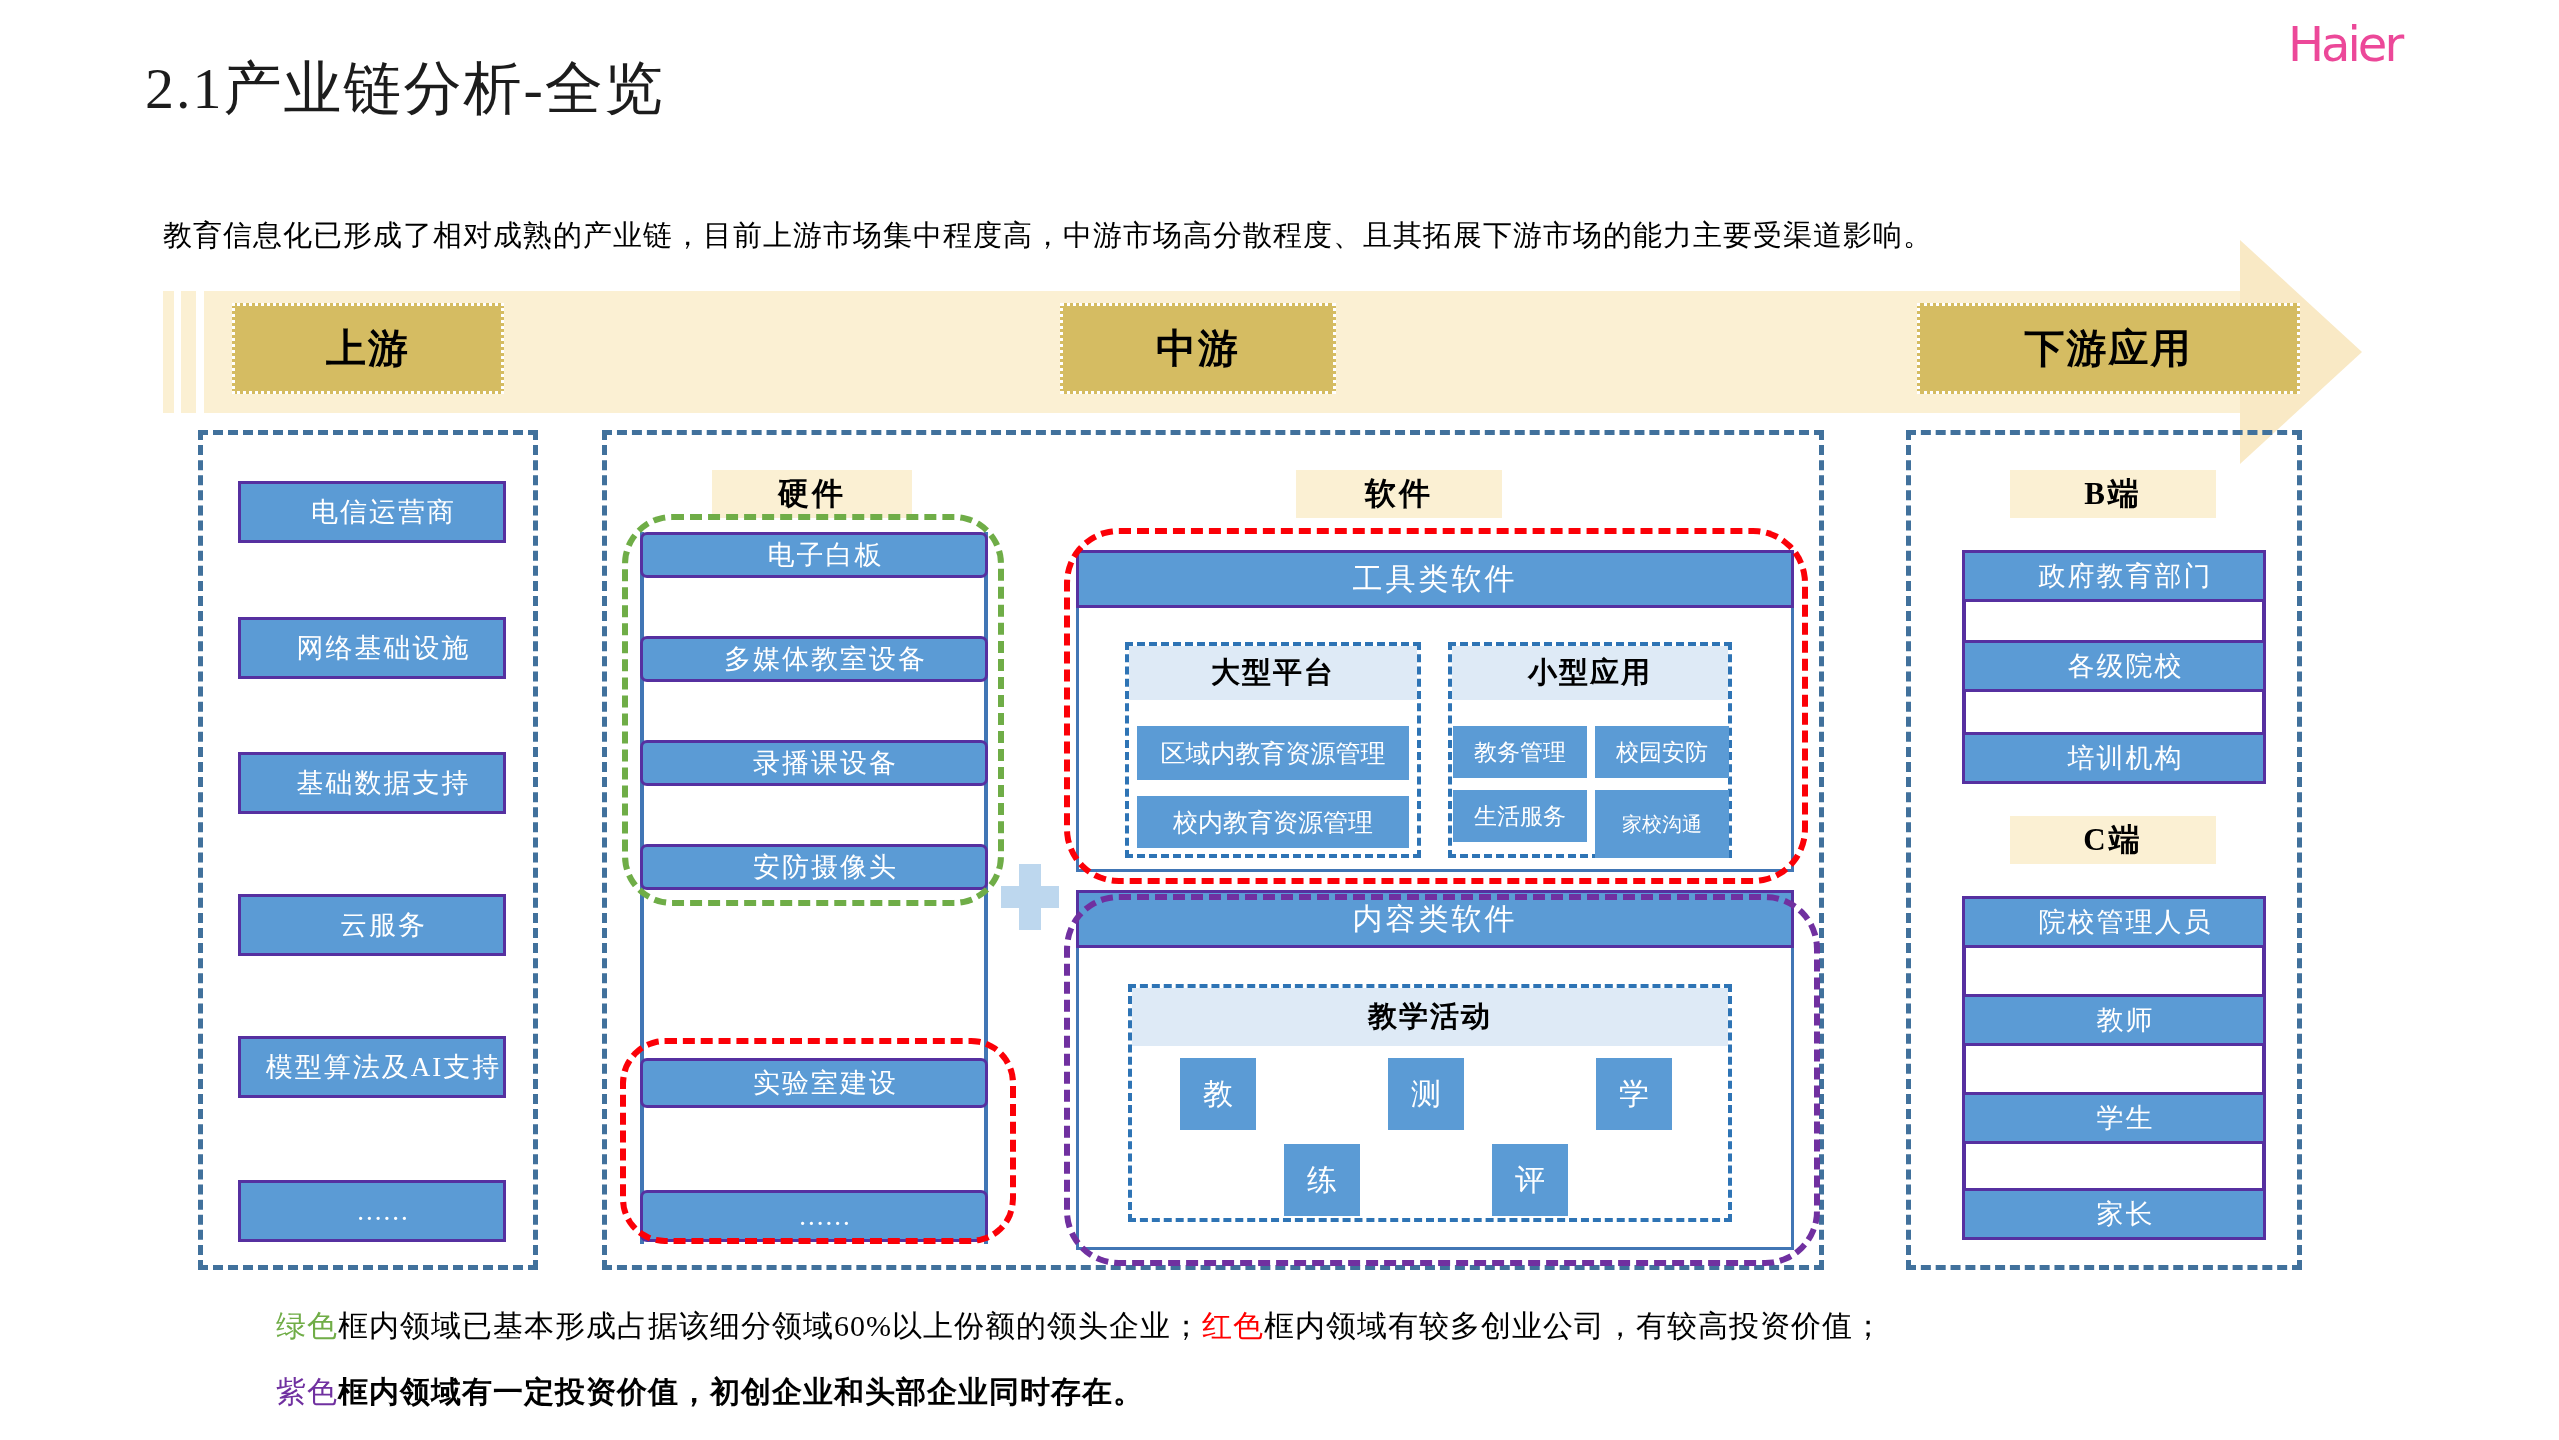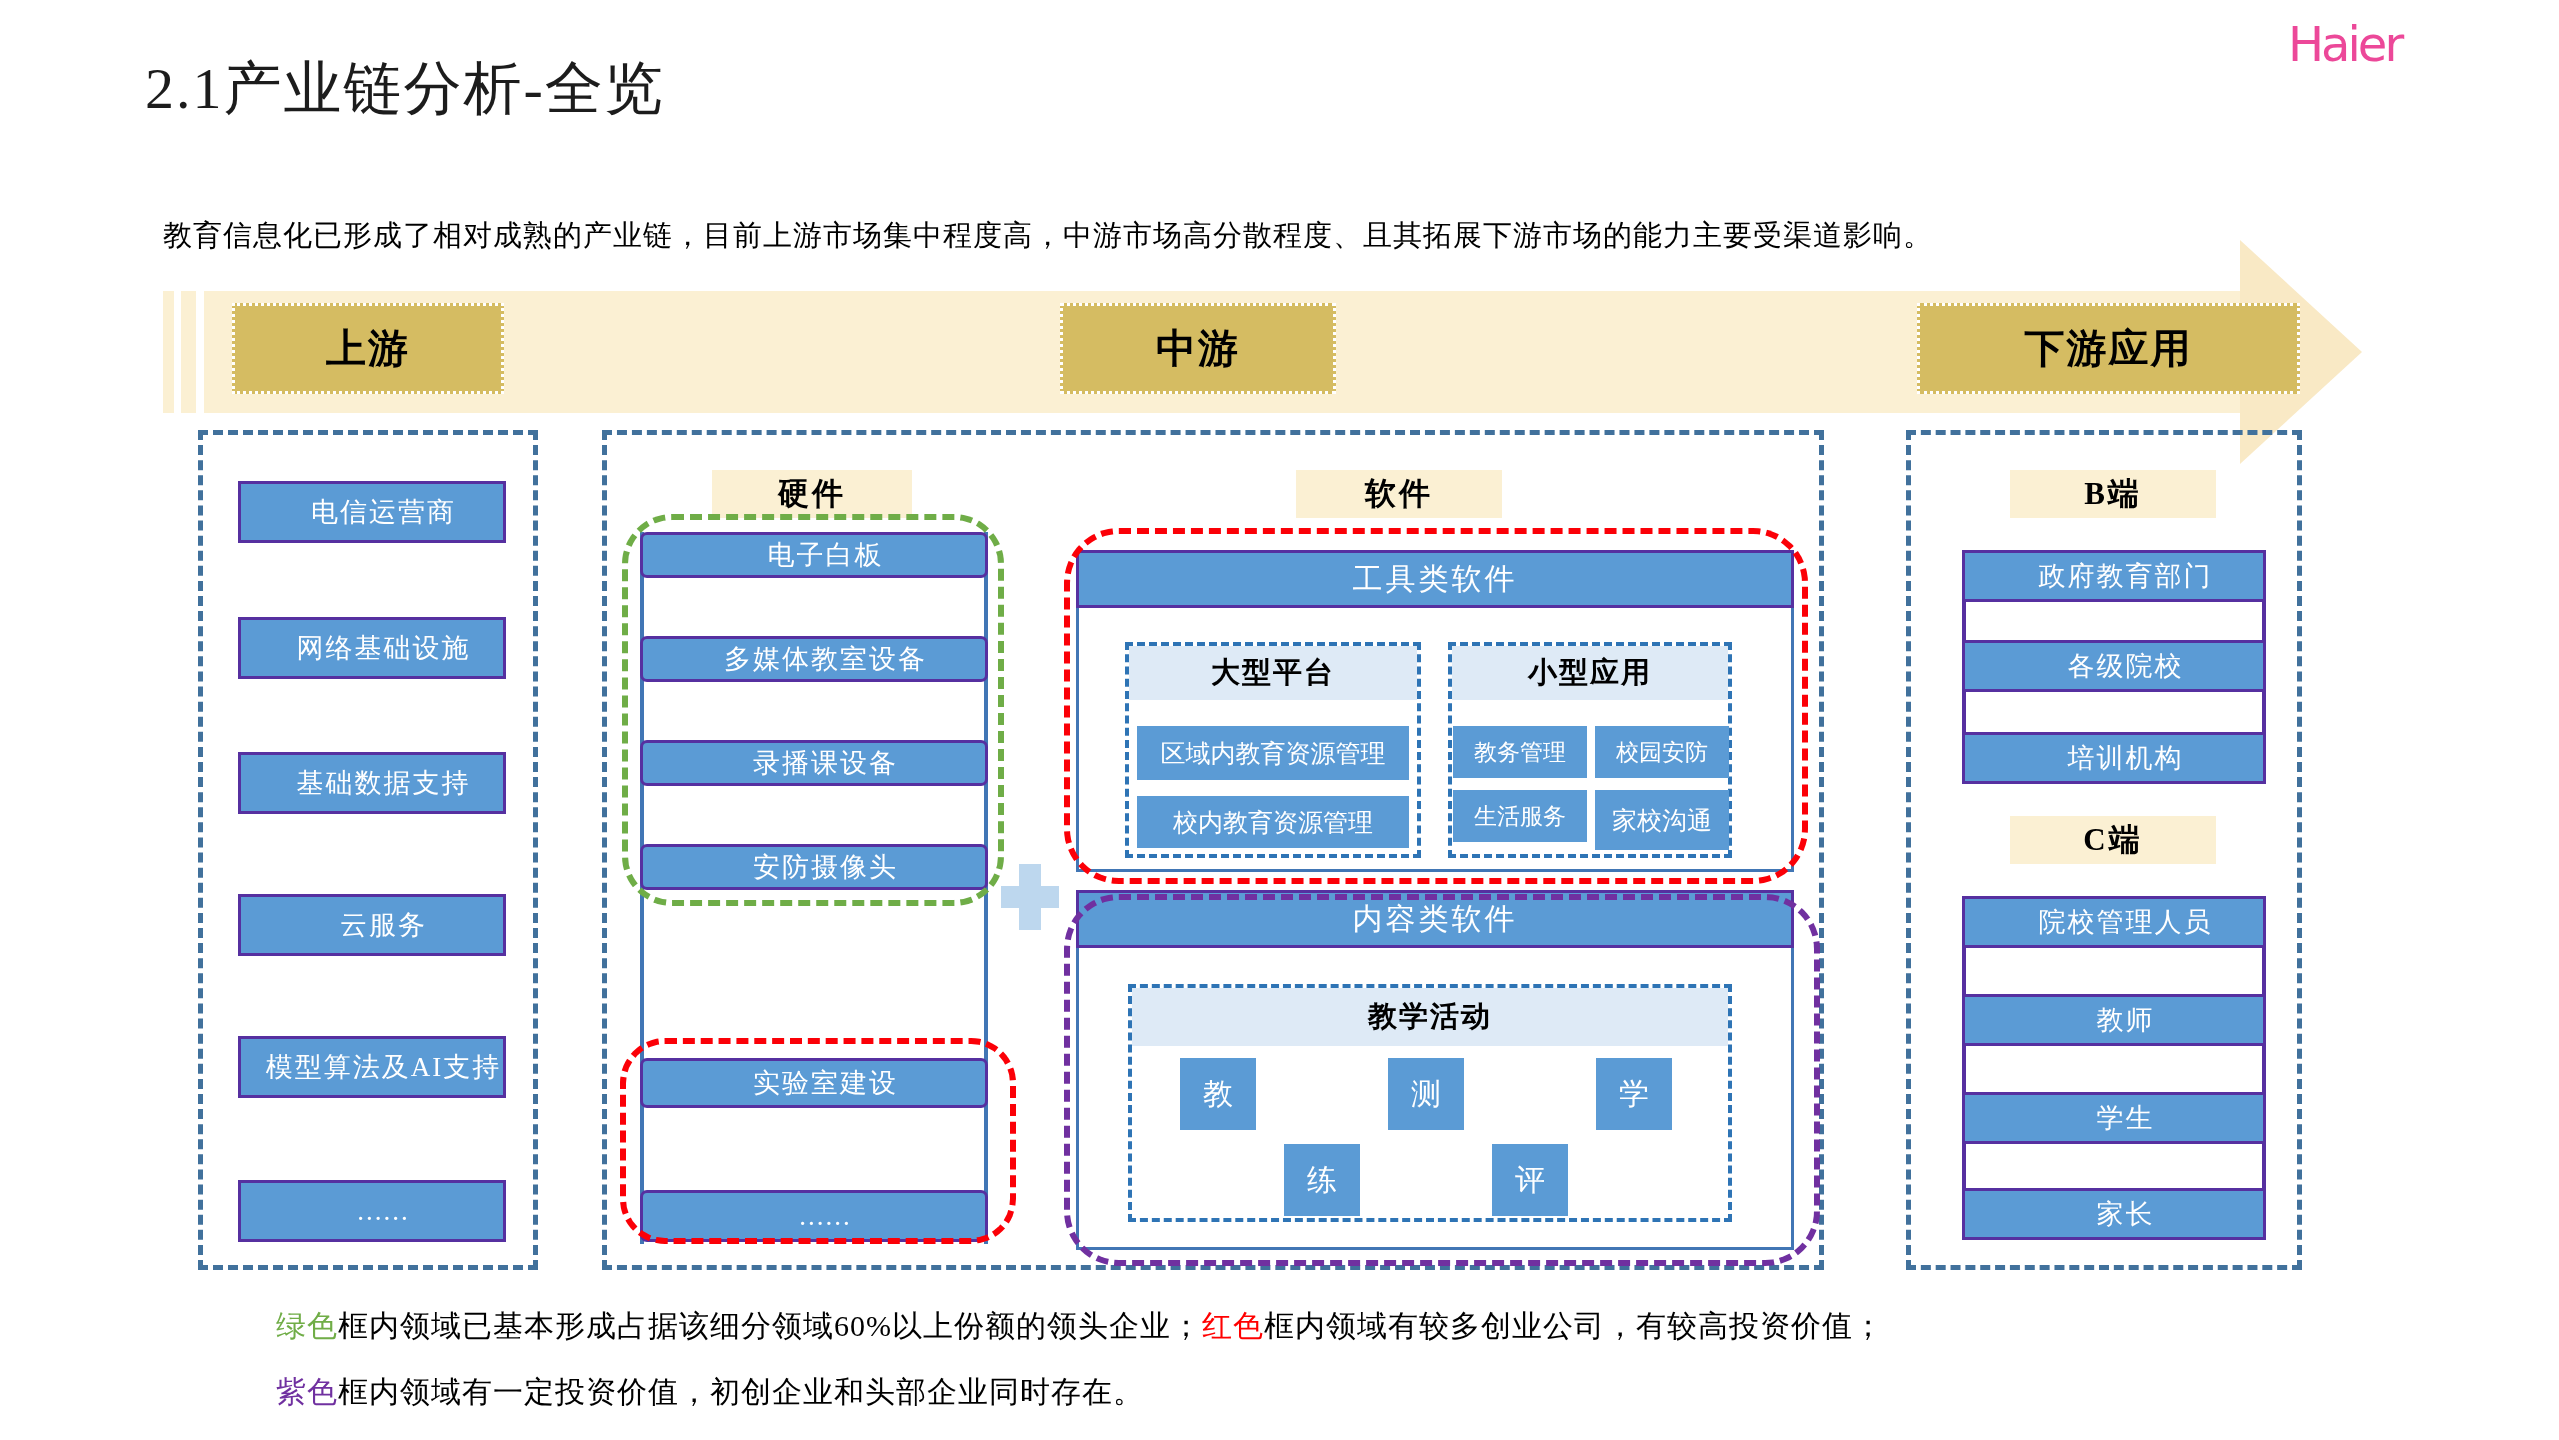--- a/index.html
+++ b/index.html
@@ -79,21 +79,21 @@
   #sa-box { left:1448px; top:642px; width:284px; height:216px; }
   .subbox-title { position:absolute; left:0; top:0; width:100%; height:54px; background:#DEEAF6;
                   color:#000; font-weight:bold; font-size:29px; letter-spacing:2px;
                   display:flex; align-items:center; justify-content:center; }
   .item-plain { background:#5B9BD5; color:#fff; display:flex; align-items:center; justify-content:center; }
   #lp-item1 { left:1137px; top:726px; width:272px; height:54px; font-size:25px; }
   #lp-item2 { left:1137px; top:796px; width:272px; height:52px; font-size:25px; }
   #sa-item1 { left:1453px; top:726px; width:134px; height:52px; font-size:23px; }
   #sa-item2 { left:1595px; top:726px; width:134px; height:52px; font-size:23px; }
   #sa-item3 { left:1453px; top:790px; width:134px; height:52px; font-size:23px; }
-  #sa-item4 { left:1595px; top:790px; width:134px; height:60px; font-size:25px; }
+  #sa-item4 { left:1595px; top:790px; width:134px; height:68px; font-size:20px; }
 
   
   #purple-box { left:1064px; top:894px; width:756px; height:372px; border:6px dashed #7030A0; border-radius:55px; }
   #teach-box  { left:1128px; top:984px; width:604px; height:238px; }
   .sq { width:76px; height:72px; font-size:30px; }
   #sq-teach { left:1180px; top:1058px; }
   #sq-test  { left:1388px; top:1058px; }
   #sq-learn { left:1596px; top:1058px; }
   #sq-drill { left:1284px; top:1144px; }
   #sq-eval  { left:1492px; top:1144px; }
@@ -195,16 +195,16 @@
     <div class="bar" style="top:-4px">院校管理人员</div>
     <div class="bar" style="top:94px">教师</div>
     <div class="bar" style="top:192px">学生</div>
     <div class="bar" style="top:288px">家长</div>
   </div>
 
   <div class="abs foot" id="foot1">
     <span style="color: rgb(112, 173, 71);">绿色</span><span style="color: rgb(0, 0, 0);">框内领域已基本形成占据该细分领域60%以上份额的领头企业；</span><span style="color: rgb(255, 0, 0);">红色</span><span style="color: rgb(0, 0, 0);">框内领域有较多创业公司，有较高投资价值；</span>
   </div>
   <div class="abs foot" id="foot2">
-    <span style="color: rgb(112, 48, 160);">紫色</span><span style="color: rgb(0, 0, 0);">框内领域有一定投资价值，初创企业和头部企业同时存在。</span>
+    <span style="color: rgb(112, 48, 160);">紫色</span><span style="color: rgb(0, 0, 0); font-weight: bold;">框内领域有一定投资价值，初创企业和头部企业同时存在。</span>
   </div>
 
 </div>
 
 </body></html>

